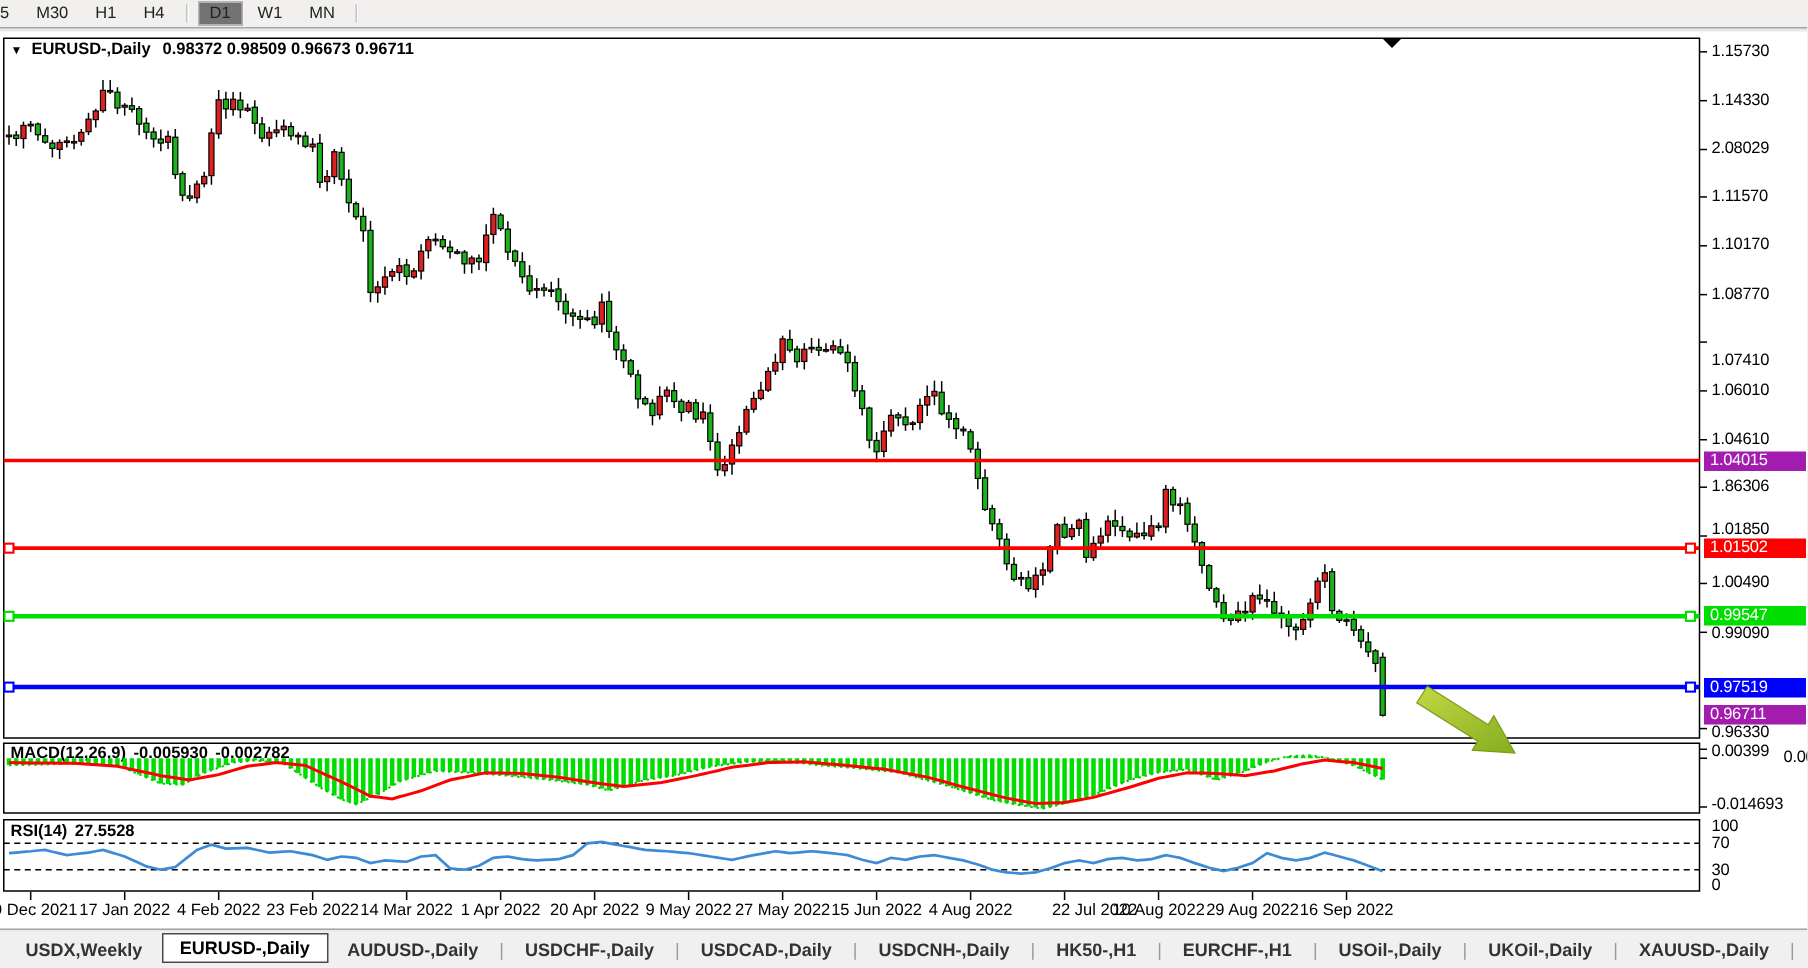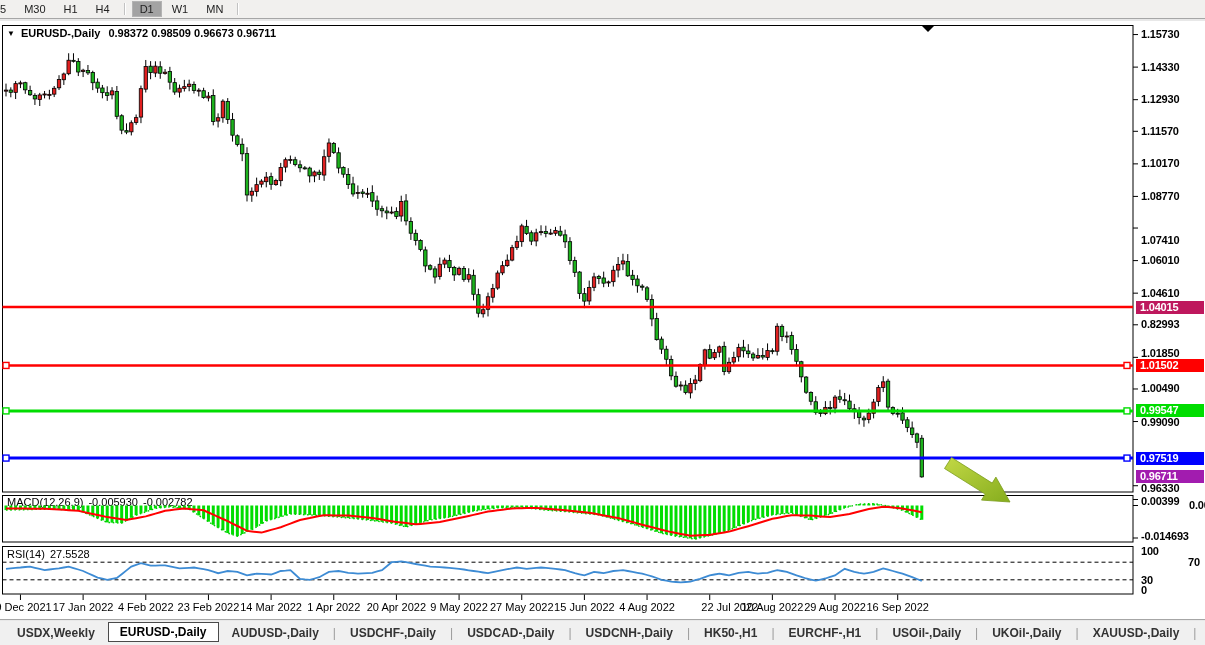--- a/index.html
+++ b/index.html
@@ -4,37 +4,37 @@
 <style>
   html,body{margin:0;padding:0;background:#e9e9e9;}
   #app{position:relative;width:1205px;height:645px;overflow:hidden;background:#fff;
        font-family:"Liberation Sans","DejaVu Sans",sans-serif;}
   
   #toolbar{position:absolute;left:0;top:0;width:1205px;height:18px;background:#f1f0ee;
            display:flex;align-items:center;z-index:6;overflow:hidden;}
   .tfbtn{font-size:11px;color:#222;padding:1px 7px;margin:0 1px;border:1px solid transparent;
          background:transparent;cursor:default;white-space:nowrap;}
   .tfbtn.partial{padding-left:1px;margin-left:-2px;}
-  .tfbtn.active{background:#a3a3a3;border:1px solid #b3b3b3;}
+  .tfbtn.active{background:#737373;border:1px solid #b3b3b3;}
   .tfsep{width:1px;height:12px;background:#c2c2c2;margin:0 5px;border-right:1px solid #fff;}
   #groove1{position:absolute;left:0;top:18px;width:1205px;height:2px;
            border-top:1px solid #a6a6a6;border-bottom:1px solid #fff;background:#e8e8e8;z-index:6;}
   
   #chartbg{position:absolute;left:0;top:21px;width:1205px;height:598px;background:#fff;z-index:1;}
   #chart-svg{position:absolute;left:0;top:0;width:1205px;height:645px;z-index:3;pointer-events:none;}
   #title{position:absolute;left:7px;top:27px;z-index:4;font-size:11px;font-weight:bold;color:#000;
          display:flex;align-items:center;white-space:nowrap;}
   #title .arrow{font-size:8px;margin-right:6px;}
   #title .sym{margin-right:8px;}
-  .indlabel{position:absolute;left:7px;z-index:2;font-size:11px;font-weight:normal;color:#000;white-space:nowrap;}
+  .indlabel{position:absolute;left:7px;z-index:2;font-size:11px;font-weight:bold;color:#000;white-space:nowrap;}
   #macdlabel{top:496px;}
   #rsilabel{top:548px;}
   .indlabel span{margin-right:5px;}
   
-  #axiscol{position:absolute;left:1134px;top:0;width:71px;height:620px;z-index:5;font-size:11px;color:#000;font-weight:bold;}
+  #axiscol{position:absolute;left:1134px;top:0;width:71px;height:620px;z-index:5;font-size:11px;color:#000;}
   .axtick{position:absolute;left:7px;height:13px;line-height:13px;letter-spacing:-0.2px;white-space:nowrap;}
   .axbox{position:absolute;left:2px;width:64px;height:13px;line-height:13px;color:#fff;
          padding-left:4px;letter-spacing:-0.2px;white-space:nowrap;}
   
   #dateaxis{position:absolute;left:0;top:599px;width:1205px;height:18px;z-index:5;font-size:11px;color:#000;}
   .datelbl{position:absolute;top:2px;width:90px;text-align:center;white-space:nowrap;}
   
   #tabgroove{position:absolute;left:0;top:619px;width:1205px;height:2px;
              border-top:1px solid #a6a6a6;border-bottom:1px solid #fff;background:#e8e8e8;z-index:6;}
   #tabbar{position:absolute;left:0;top:621px;width:1205px;height:24px;background:#f0f0f0;z-index:6;
@@ -718,42 +718,42 @@
           <stop offset="0%" stop-color="#c2d845"></stop>
           <stop offset="100%" stop-color="#86ad1e"></stop>
         </linearGradient>
       </defs>
       <polygon points="951.5,457.5 992.2,483.1 995.9,477.1 1010,502 981.5,500.1 985.2,494.1 944.5,468.5" fill="url(#arrowgrad)" stroke="#7a9c1a" stroke-width="0.8"></polygon>
     </svg>
 
   <div id="axiscol">
       <div class="axtick" style="top: 28.0581px;">1.15730</div>
       <div class="axtick" style="top: 60.6163px;">1.14330</div>
-      <div class="axtick" style="top: 93.1744px;">1.12930</div>
+      <div class="axtick" style="top: 93.1744px;">2.08029</div>
       <div class="axtick" style="top: 124.802px;">1.11570</div>
       <div class="axtick" style="top: 157.36px;">1.10170</div>
       <div class="axtick" style="top: 189.919px;">1.08770</div>
       <div class="axtick" style="top: 234px;">1.07410</div>
       <div class="axtick" style="top: 254.105px;">1.06010</div>
       <div class="axtick" style="top: 286.663px;">1.04610</div>
-      <div class="axtick" style="top: 318.291px;">0.82993</div>
+      <div class="axtick" style="top: 318.291px;">1.86306</div>
       <div class="axtick" style="top: 346.942px;">1.01850</div>
       <div class="axtick" style="top: 382.477px;">1.00490</div>
       <div class="axtick" style="top: 416.407px;">0.99090</div>
       <div class="axtick" style="top: 482.36px;">0.96330</div>
-      <div class="axbox" style="top: 300.5px; background: #be185d; color: rgb(255, 255, 255);">1.04015</div>
+      <div class="axbox" style="top: 300.5px; background: #a21caf; color: rgb(255, 255, 255);">1.04015</div>
       <div class="axbox" style="top: 358.942px; background: rgb(255, 0, 0); color: rgb(255, 255, 255);">1.01502</div>
       <div class="axbox" style="top: 404.407px; background: rgb(0, 221, 0); color: rgb(255, 255, 255);">0.99547</div>
       <div class="axbox" style="top: 451.57px; background: rgb(0, 0, 255); color: rgb(255, 255, 255);">0.97519</div>
       <div class="axbox" style="top: 470.36px; background: #a21caf; color: rgb(255, 255, 255);">0.96711</div>
       <div class="axtick" style="top: 495px;">0.00399</div>
       <div class="axtick" style="top: 499px; padding-left: 48px;">0.00</div>
       <div class="axtick" style="top: 529.5px;">-0.014693</div>
       <div class="axtick" style="top: 544.5px;">100</div>
-      <div class="axtick" style="top: 555.5px; margin-left: 47px;">70</div>
+      <div class="axtick" style="top: 555.5px;">70</div>
       <div class="axtick" style="top: 573.5px;">30</div>
       <div class="axtick" style="top: 583.5px;">0</div>
     </div>
   <div id="dateaxis">
       <div class="datelbl" style="left: -24.54px;">29 Dec 2021</div>
       <div class="datelbl" style="left: 38.12px;">17 Jan 2022</div>
       <div class="datelbl" style="left: 100.78px;">4 Feb 2022</div>
       <div class="datelbl" style="left: 163.44px;">23 Feb 2022</div>
       <div class="datelbl" style="left: 226.1px;">14 Mar 2022</div>
       <div class="datelbl" style="left: 288.76px;">1 Apr 2022</div>

